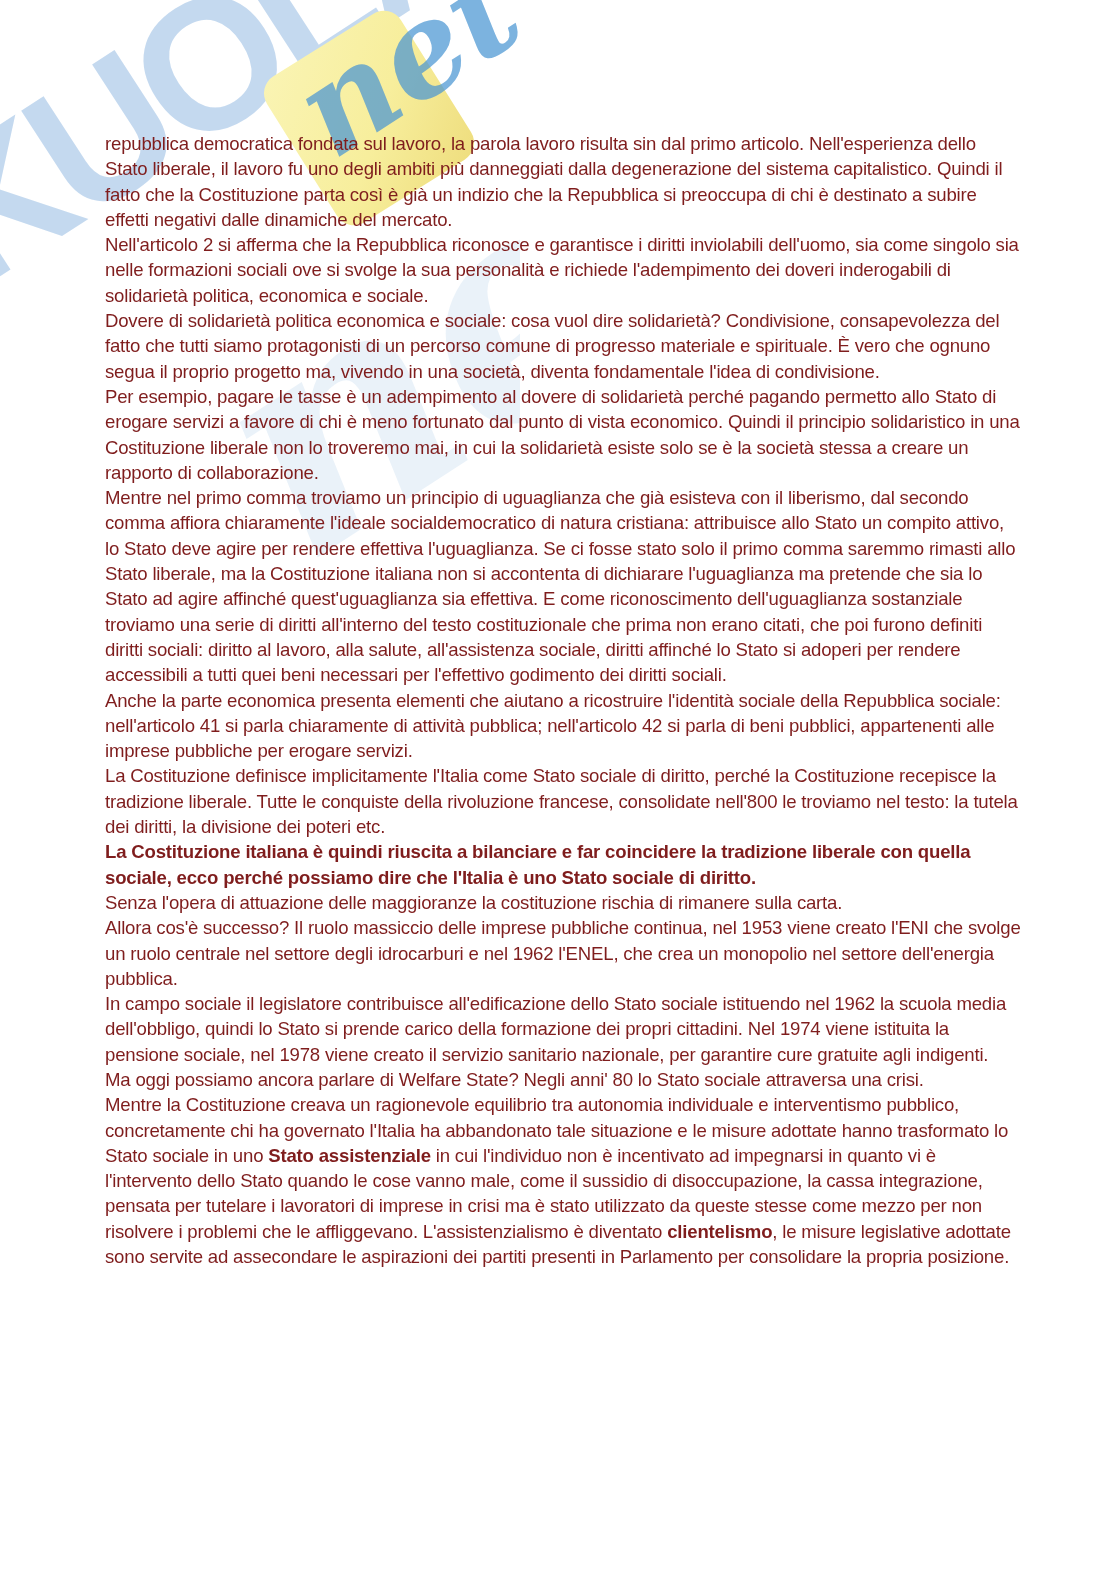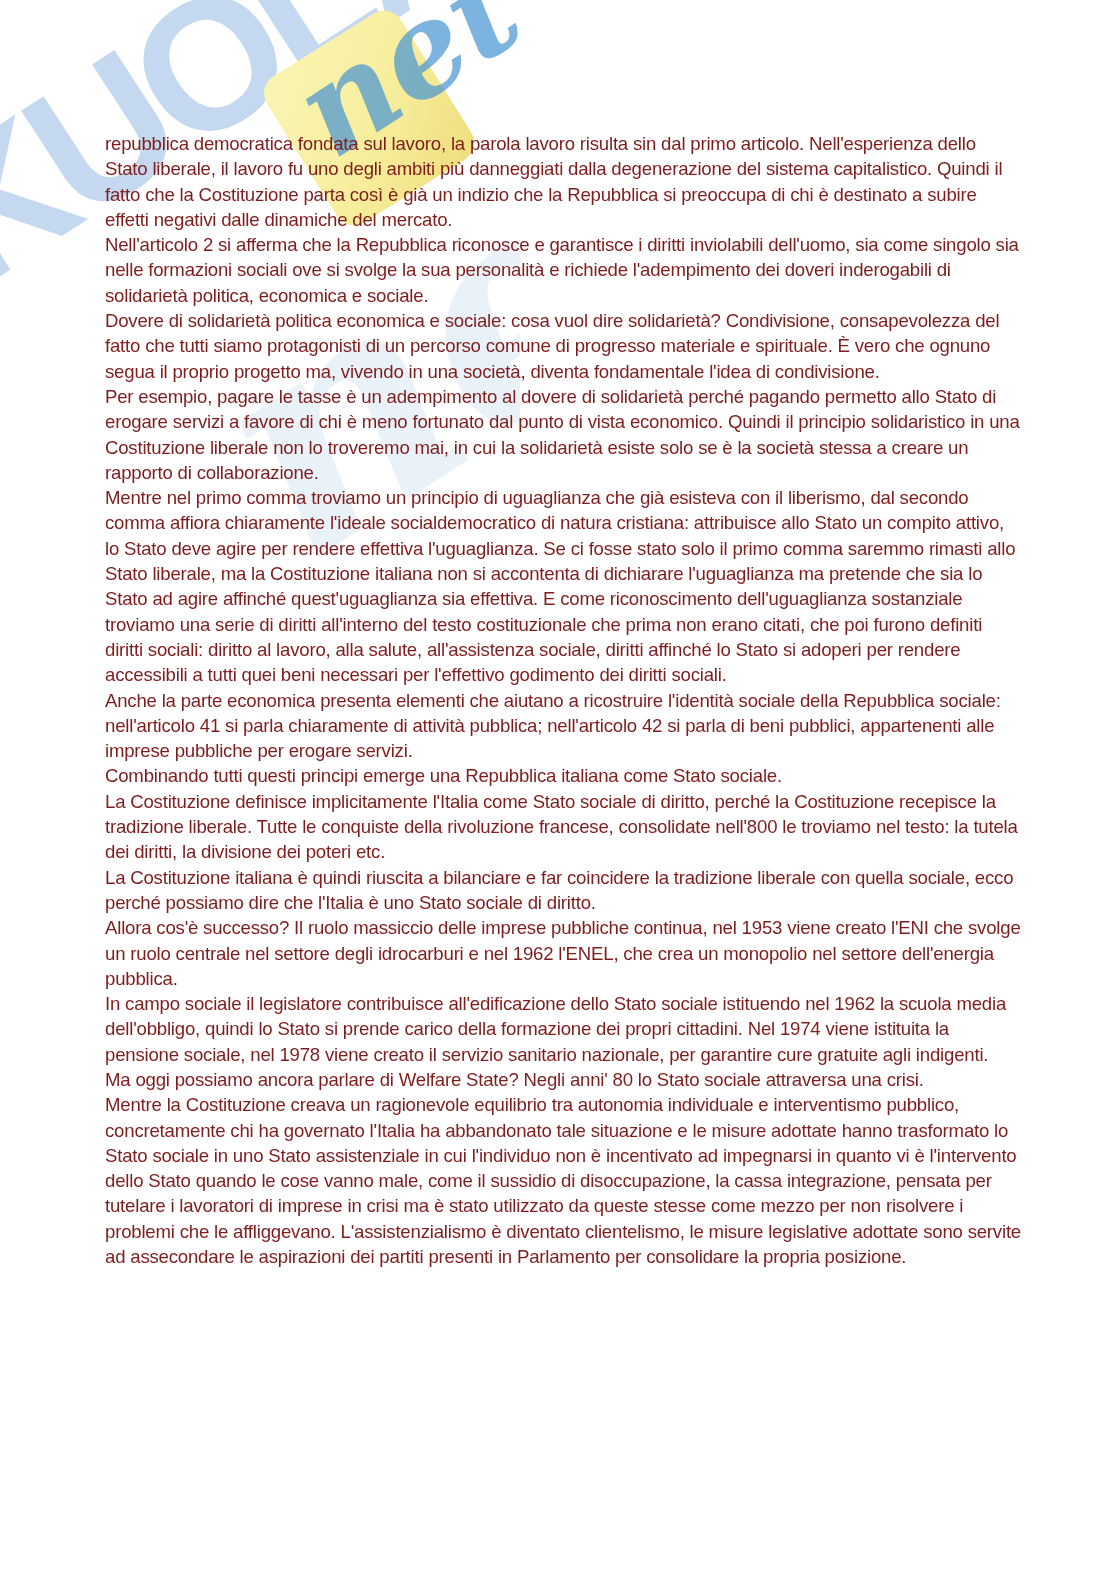--- a/index.html
+++ b/index.html
@@ -52,21 +52,21 @@
     z-index: 1;
   }
   .para {
     margin: 0;
     font-size: 18.6px;
     line-height: 25.3px;
     letter-spacing: -0.2px;
     color: #7f1d1d;
     text-align: left;
   }
-  .para .bold { font-weight: normal; }
+  .para .bold { font-weight: bold; }
 </style>
 </head>
 <body>
 
 <div class="page">
 
   <div class="watermark">
     <div class="wm-clip">
       <div class="wm-big">SKUOLA</div>
       <div class="wm-script-faint">net</div>
@@ -75,22 +75,22 @@
     <div class="wm-script">net</div>
   </div>
 
   <div class="doc-body">
       <p class="para"><span class="">repubblica democratica fondata sul lavoro, la parola lavoro risulta sin dal primo articolo. Nell'esperienza dello Stato liberale, il lavoro fu uno degli ambiti più danneggiati dalla degenerazione del sistema capitalistico. Quindi il fatto che la Costituzione parta così è già un indizio che la Repubblica si preoccupa di chi è destinato a subire effetti negativi dalle dinamiche del mercato.</span></p>
       <p class="para"><span class="">Nell'articolo 2 si afferma che la Repubblica riconosce e garantisce i diritti inviolabili dell'uomo, sia come singolo sia nelle formazioni sociali ove si svolge la sua personalità e richiede l'adempimento dei doveri inderogabili di solidarietà politica, economica e sociale.</span></p>
       <p class="para"><span class="">Dovere di solidarietà politica economica e sociale: cosa vuol dire solidarietà? Condivisione, consapevolezza del fatto che tutti siamo protagonisti di un percorso comune di progresso materiale e spirituale. È vero che ognuno segua il proprio progetto ma, vivendo in una società, diventa fondamentale l'idea di condivisione.</span></p>
       <p class="para"><span class="">Per esempio, pagare le tasse è un adempimento al dovere di solidarietà perché pagando permetto allo Stato di erogare servizi a favore di chi è meno fortunato dal punto di vista economico. Quindi il principio solidaristico in una Costituzione liberale non lo troveremo mai, in cui la solidarietà esiste solo se è la società stessa a creare un rapporto di collaborazione.</span></p>
       <p class="para"><span class="">Mentre nel primo comma troviamo un principio di uguaglianza che già esisteva con il liberismo, dal secondo comma affiora chiaramente l'ideale socialdemocratico di natura cristiana: attribuisce allo Stato un compito attivo, lo Stato deve agire per rendere effettiva l'uguaglianza. Se ci fosse stato solo il primo comma saremmo rimasti allo Stato liberale, ma la Costituzione italiana non si accontenta di dichiarare l'uguaglianza ma pretende che sia lo Stato ad agire affinché quest'uguaglianza sia effettiva. E come riconoscimento dell'uguaglianza sostanziale troviamo una serie di diritti all'interno del testo costituzionale che prima non erano citati, che poi furono definiti diritti sociali: diritto al lavoro, alla salute, all'assistenza sociale, diritti affinché lo Stato si adoperi per rendere accessibili a tutti quei beni necessari per l'effettivo godimento dei diritti sociali.</span></p>
       <p class="para"><span class="">Anche la parte economica presenta elementi che aiutano a ricostruire l'identità sociale della Repubblica sociale: nell'articolo 41 si parla chiaramente di attività pubblica; nell'articolo 42 si parla di beni pubblici, appartenenti alle imprese pubbliche per erogare servizi.</span></p>
-      <p class="para"><span class="">Combinando tutti questi principi emerge una Repubblica italiana come Stato sociale.</span></p>
       <p class="para"><span class="">La Costituzione definisce implicitamente l'Italia come Stato sociale di diritto, perché la Costituzione recepisce la tradizione liberale. Tutte le conquiste della rivoluzione francese, consolidate nell'800 le troviamo nel testo: la tutela dei diritti, la divisione dei poteri etc.</span></p>
       <p class="para"><span class="bold">La Costituzione italiana è quindi riuscita a bilanciare e far coincidere la tradizione liberale con quella sociale, ecco perché possiamo dire che l'Italia è uno Stato sociale di diritto.</span></p>
+      <p class="para"><span class="">Senza l'opera di attuazione delle maggioranze la costituzione rischia di rimanere sulla carta.</span></p>
       <p class="para"><span class="">Allora cos'è successo? Il ruolo massiccio delle imprese pubbliche continua, nel 1953 viene creato l'ENI che svolge un ruolo centrale nel settore degli idrocarburi e nel 1962 l'ENEL, che crea un monopolio nel settore dell'energia pubblica.</span></p>
       <p class="para"><span class="">In campo sociale il legislatore contribuisce all'edificazione dello Stato sociale istituendo nel 1962 la scuola media dell'obbligo, quindi lo Stato si prende carico della formazione dei propri cittadini. Nel 1974 viene istituita la pensione sociale, nel 1978 viene creato il servizio sanitario nazionale, per garantire cure gratuite agli indigenti.</span></p>
       <p class="para"><span class="">Ma oggi possiamo ancora parlare di Welfare State? Negli anni' 80 lo Stato sociale attraversa una crisi.</span></p>
       <p class="para"><span class="">Mentre la Costituzione creava un ragionevole equilibrio tra autonomia individuale e interventismo pubblico, concretamente chi ha governato l'Italia ha abbandonato tale situazione e le misure adottate hanno trasformato lo Stato sociale in uno </span><span class="bold">Stato assistenziale</span><span class=""> in cui l'individuo non è incentivato ad impegnarsi in quanto vi è l'intervento dello Stato quando le cose vanno male, come il sussidio di disoccupazione, la cassa integrazione, pensata per tutelare i lavoratori di imprese in crisi ma è stato utilizzato da queste stesse come mezzo per non risolvere i problemi che le affliggevano. L'assistenzialismo è diventato </span><span class="bold">clientelismo</span><span class="">, le misure legislative adottate sono servite ad assecondare le aspirazioni dei partiti presenti in Parlamento per consolidare la propria posizione.</span></p>
     </div>
 
 </div>
 
 </body></html>

